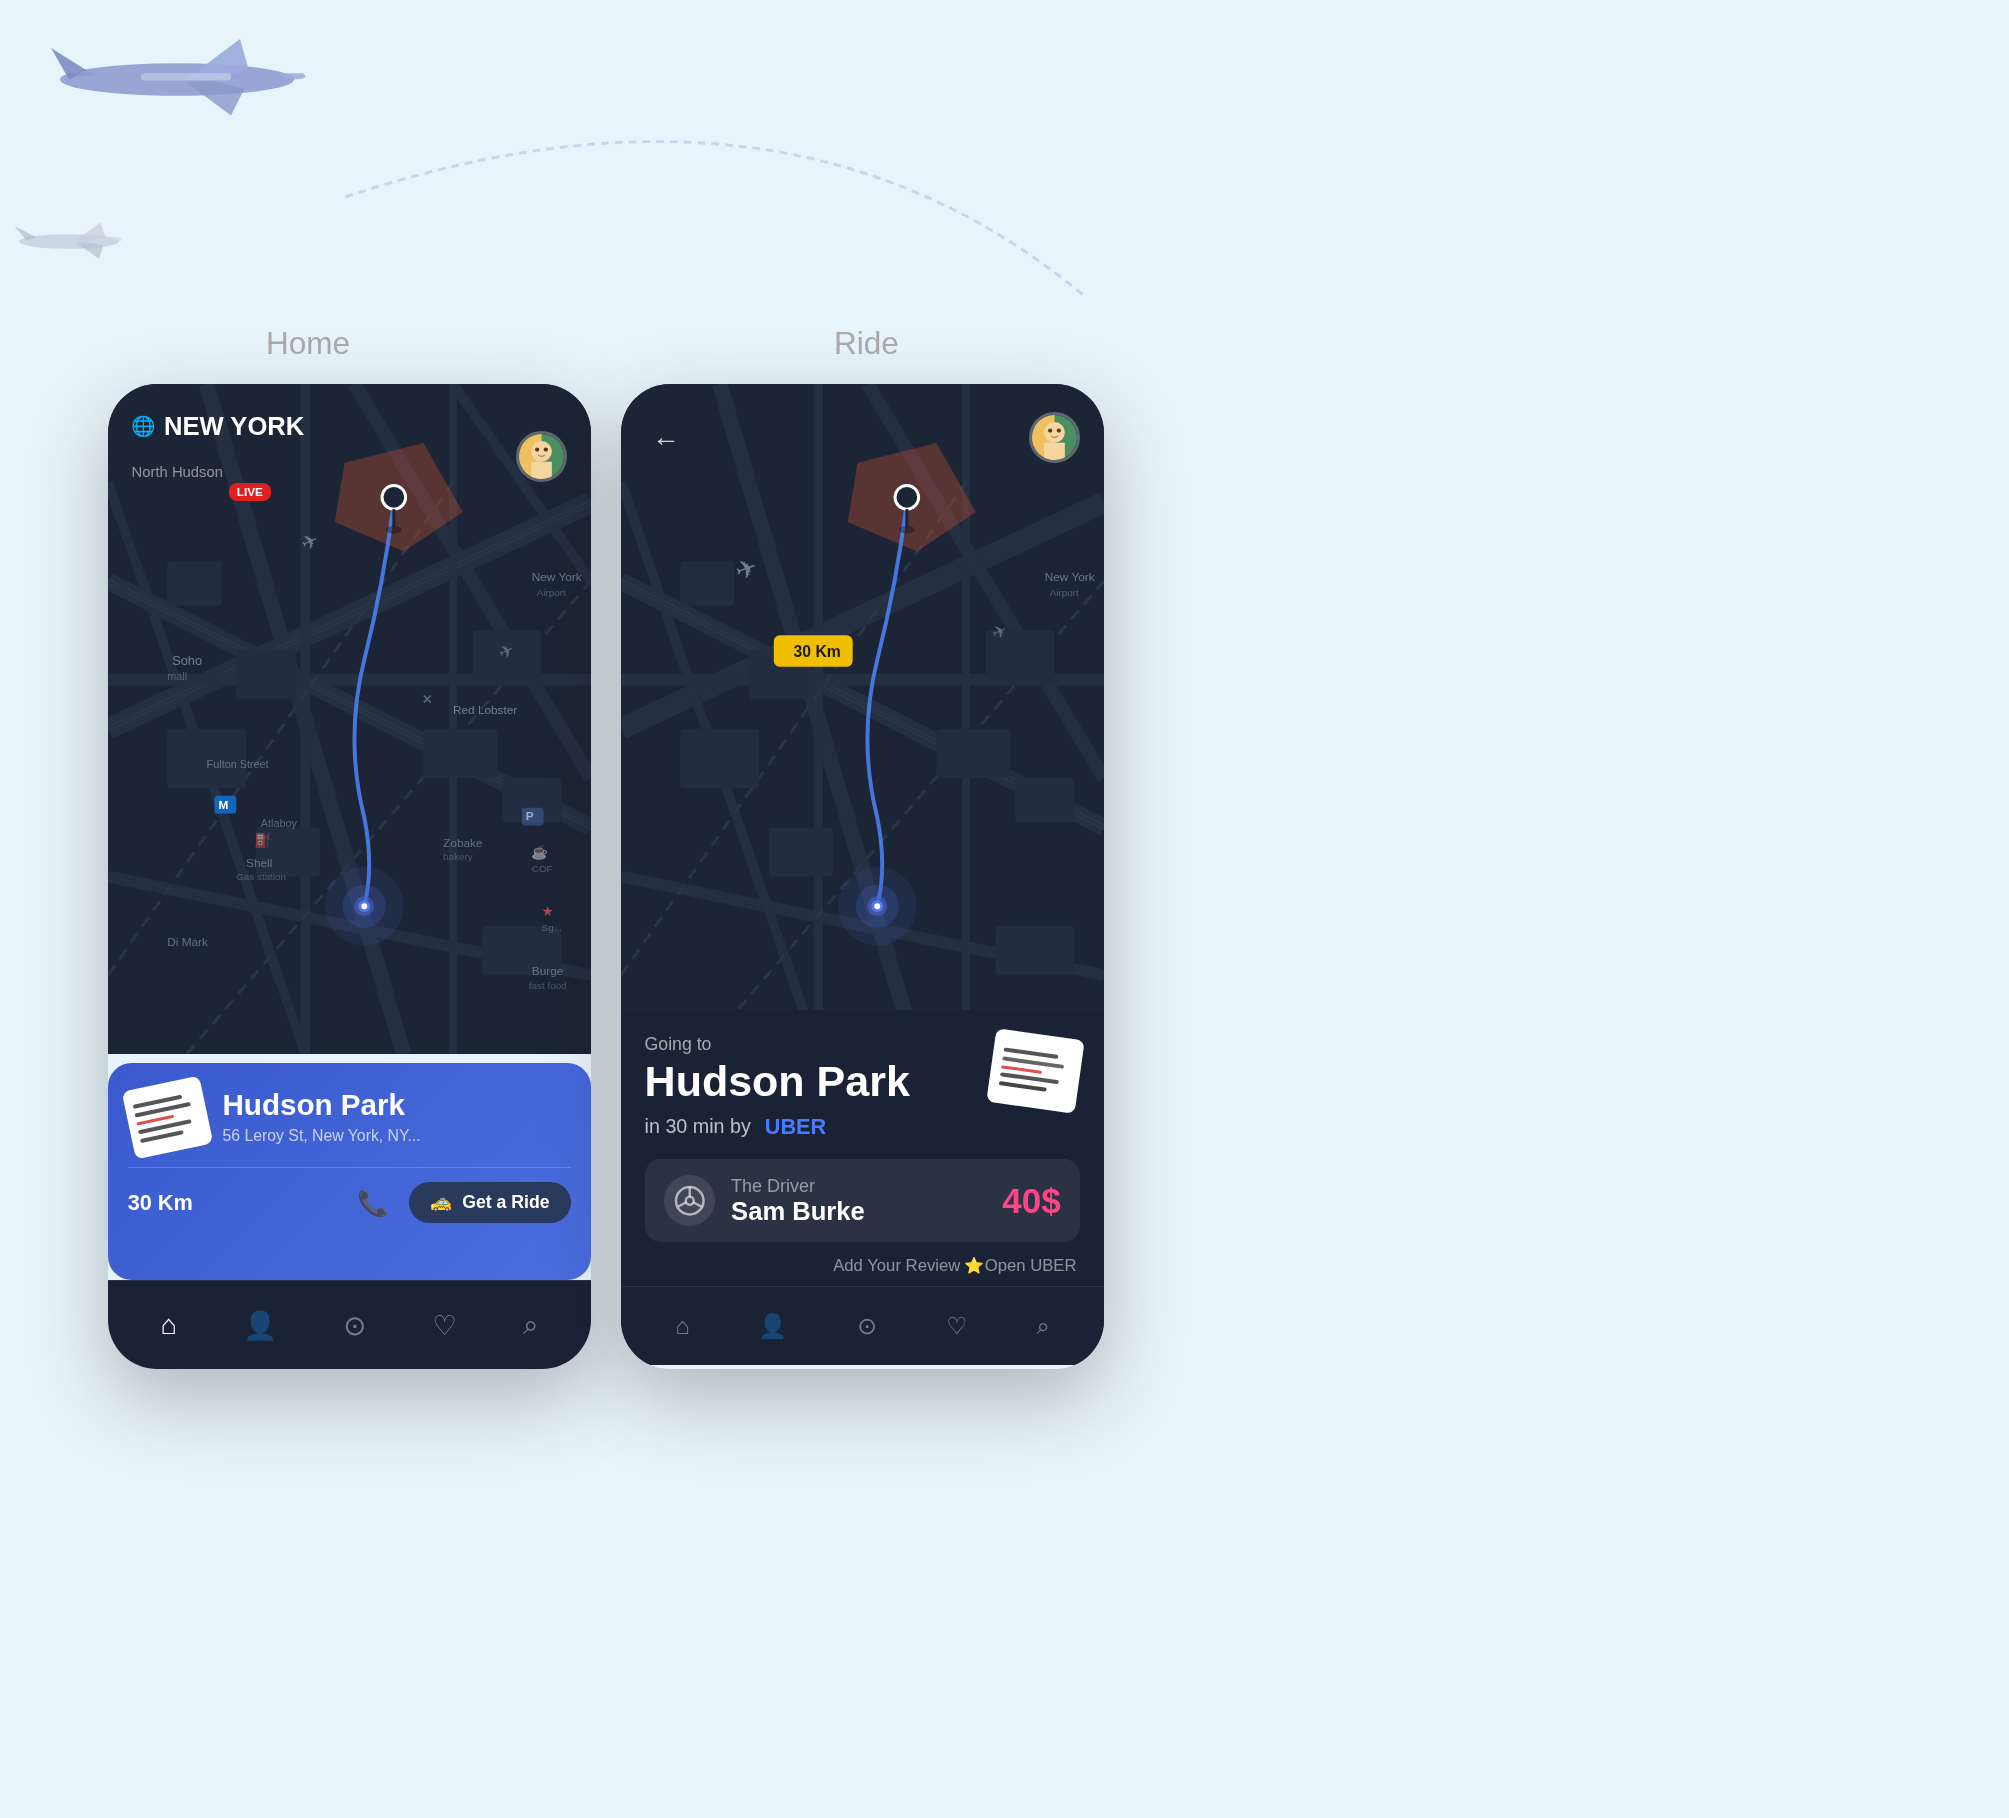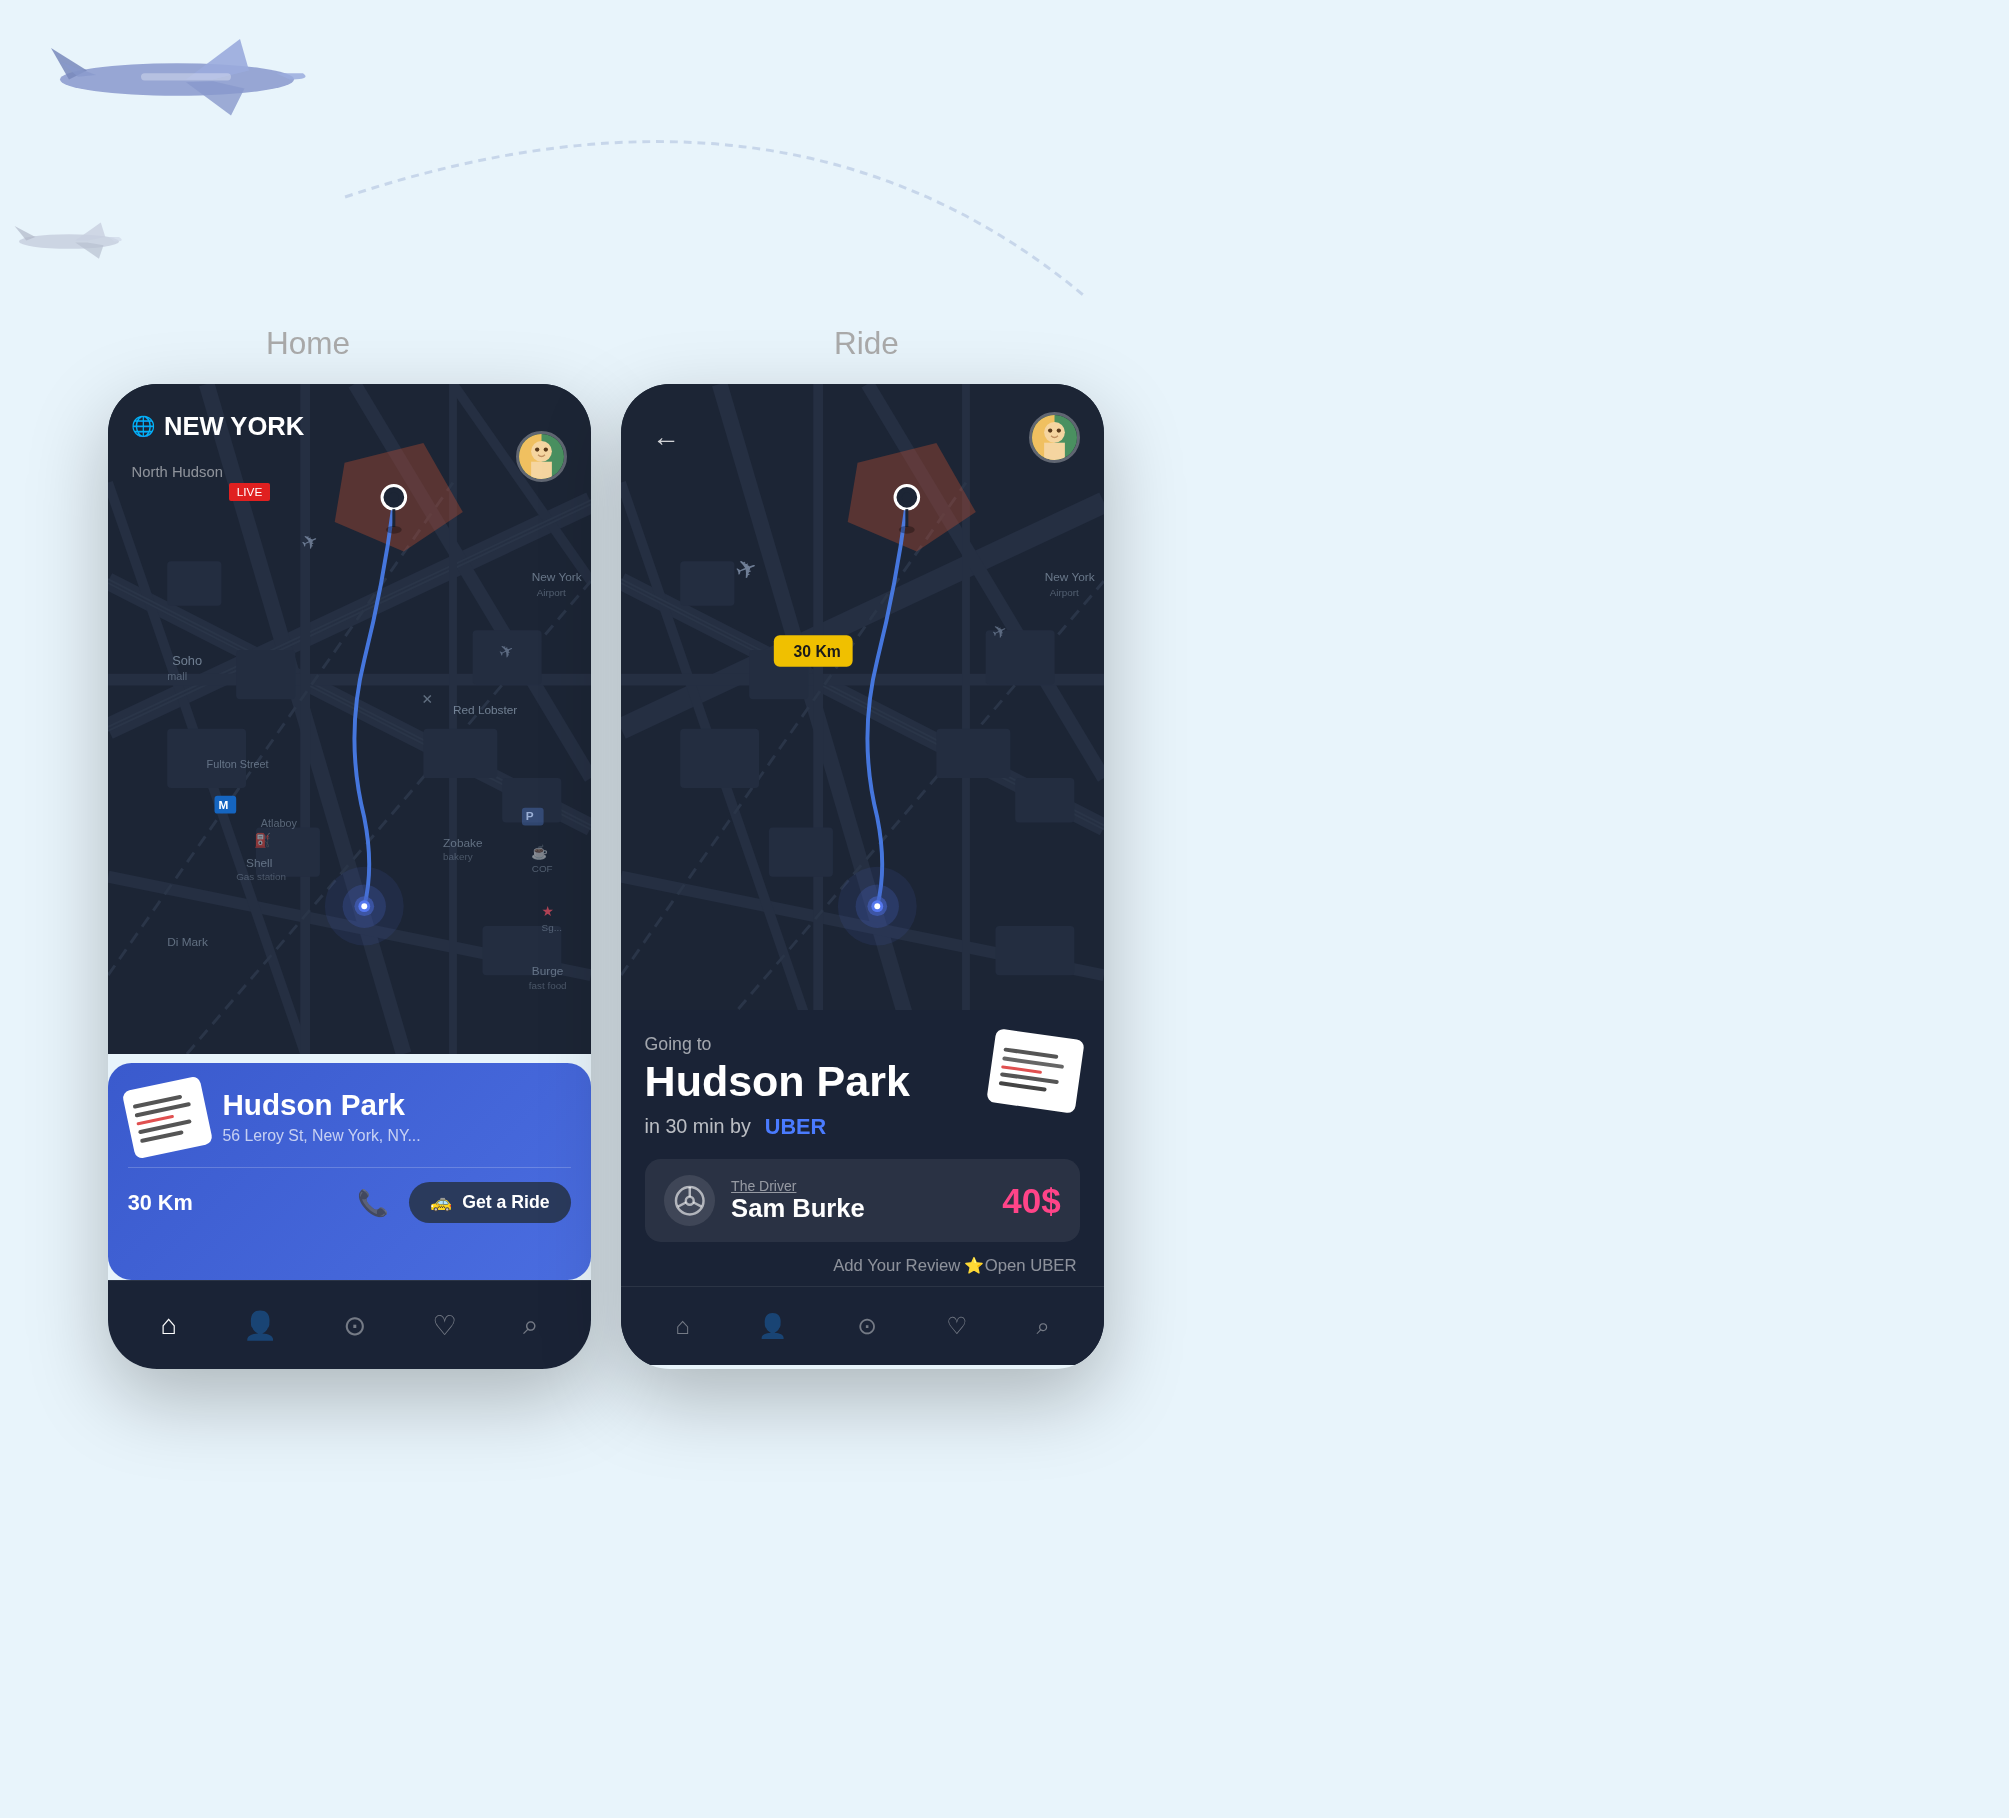--- a/index.html
+++ b/index.html
@@ -233,23 +233,23 @@
       font-weight: 900;
       color: #fff;
       display: flex;
       align-items: center;
       gap: 7.9px;
     }
     .live-badge {
       background: #e02020;
       color: #fff;
       font-size: 11.8px;
-      font-weight: 400;
+      font-weight: 700;
       padding: 2px 7.9px;
-      border-radius: 2px;
+      border-radius: 8px;
       margin-top: 40px;
     }
     .city-sub {
       font-size: 14.8px;
       color: rgba(255,255,255,0.5);
       margin-top: 2px;
       display: flex;
       align-items: center;
       gap: 5.9px;
     }
@@ -355,23 +355,22 @@
       background: rgba(255,255,255,0.1);
       display: flex;
       align-items: center;
       justify-content: center;
       font-size: 27.6px;
       color: rgba(255,255,255,0.7);
       flex-shrink: 0;
     }
     .driver-info { flex: 1; }
     .driver-label {
-      font-size: 14px;
+      font-size: 18px;
       color: rgba(255,255,255,0.5);
-      text-decoration: underline;
     }
     .driver-name {
       font-size: 25.6px;
       font-weight: 700;
       color: #fff;
     }
     .driver-price {
       font-size: 35px;
       font-weight: 700;
       color: #ff4488;

